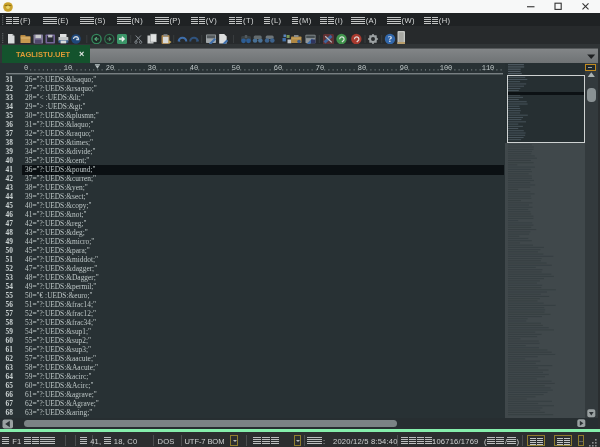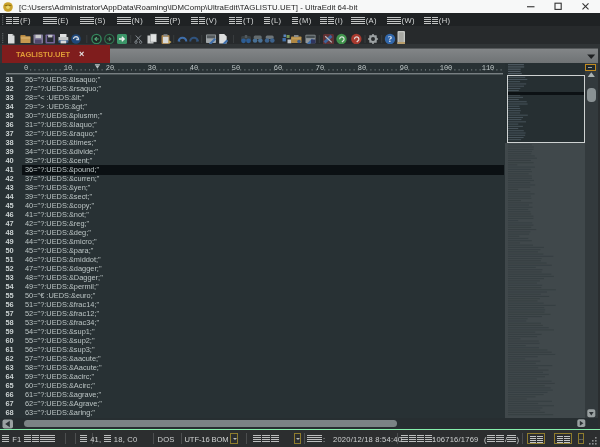--- a/index.html
+++ b/index.html
@@ -3,37 +3,37 @@
 *{margin:0;padding:0;box-sizing:border-box}
 html,body{width:600px;height:447px;overflow:hidden;background:#2a2e30;font-family:"Liberation Sans",sans-serif}
 .abs{position:absolute}
 #titlebar{position:absolute;left:0;top:0;width:600px;height:13px;background:#f7f8f8;color:#1c1c1c;font-size:7.8px}
 #titletxt{position:absolute;left:19px;top:2.6px;letter-spacing:0.05px}
 #menubar{position:absolute;left:0;top:13px;width:600px;height:13px;background:#1f2224;color:#d8dada;font-size:7.6px}
 #menubar span{letter-spacing:0.4px}
 #toolbar{position:absolute;left:0;top:26px;width:600px;height:18px;background:#272a2c}
 #tabrow{position:absolute;left:0;top:44px;width:600px;height:19px;background:#303436}
 #tabstrip{position:absolute;left:90px;top:4px;width:508px;height:15px;background:linear-gradient(#828587,#6f7375);border-top:1px solid #55585a}
-#tab{position:absolute;left:2px;top:1px;width:108px;height:18px;background:#7f1d1d;color:#e09c36;font-size:7.5px;font-weight:bold;letter-spacing:0px}
+#tab{position:absolute;left:2px;top:1px;width:88px;height:18px;background:#14532d;color:#e09c36;font-size:7.5px;font-weight:bold;letter-spacing:0px}
 #editor{position:absolute;left:0;top:63px;width:505px;height:355px;background:#283134}
-pre{font-family:Liberation Sans, sans-serif;font-size:7.4px;line-height:9px;position:absolute}
+pre{font-family:Liberation Serif, serif;font-size:7.4px;line-height:9px;position:absolute}
 #gutter{left:5.5px;top:74.5px;color:#ccd3d3;font-weight:bold}
 #code{left:25px;top:74.5px;color:#bdc6c6}
 #hiline{position:absolute;left:22px;top:164.8px;width:482px;height:10px;background:#0b1013}
 #minimap{position:absolute;left:505px;top:63px;width:80px;height:355px;background:#262f32}
 #mmlight{position:absolute;left:505px;top:142.5px;width:80px;height:275px;background:#40484b}
 #vpbox{position:absolute;left:506.5px;top:74.5px;width:78.5px;height:68px;border:1.2px solid #ced2d2}
 #vpline{position:absolute;left:508px;top:92.4px;width:76px;height:2.8px;background:#0c1114}
 #vsb{position:absolute;left:585px;top:63px;width:13px;height:355px;background:#333a3d}
 #hsb{position:absolute;left:0;top:417.5px;width:598px;height:11.5px;background:#272e31}
 #hthumb{position:absolute;left:24px;top:420.3px;width:373px;height:7px;background:#7b8385;border-radius:3.5px}
 #vthumb{position:absolute;left:587px;top:88px;width:8.5px;height:14px;background:#8a9294;border-radius:4px}
 #obox{position:absolute;left:584.5px;top:64.3px;width:11.5px;height:6.4px;border:1px solid #c18a1e;background:#20282b}
 #obox b{position:absolute;left:2.2px;top:1.6px;width:4.6px;height:1.4px;background:#98a0a2}
-#statusbar{position:absolute;left:0;top:429px;width:600px;height:18px;background:#2c2e2f;border-top:1px solid #86efac;color:#d0d2d2;font-size:7.6px}
+#statusbar{position:absolute;left:0;top:429px;width:600px;height:18px;background:#2c2e2f;border-top:3px solid #86efac;color:#d0d2d2;font-size:7.6px}
 .st{position:absolute;top:4.6px;white-space:pre;letter-spacing:0.2px}
 .st .c{width:7.3px}
 .wc .c{width:8.4px;margin-right:0.8px}
 .ssep{position:absolute;top:3px;width:1px;height:11px;background:#4c4e4f}
 .ybox{position:absolute;top:3.4px;height:10.4px;border:1px solid #8f7c2d;font-style:normal;font-size:7.4px;color:#d6d8d8;line-height:8.5px}
 .dn{position:absolute;left:1.6px;top:3.4px;width:0;height:0;border-left:2.2px solid transparent;border-right:2.2px solid transparent;border-top:2.8px solid #b9bbbb}
 .c{display:inline-block;width:6.6px;height:7px;margin:0 0.6px 0 0;vertical-align:-0.8px;
 background:repeating-linear-gradient(0deg,currentColor 0 1px,transparent 1px 2.1px);opacity:0.88}
 </style></head><body>
 <div id="editor"></div>
@@ -418,21 +418,20 @@
 <svg class="abs" style="left:576.5px;top:419.3px" width="9" height="9">
     <rect x="0.3" y="0.3" width="8" height="7.8" rx="1.8" fill="#9aa1a2"></rect>
     <path d="M2.8 1.7 v5 l3.6 -2.5 z" fill="#2b3134"></path>
   </svg>
 <div id="titlebar">
  <svg class="abs" style="left:3px;top:1.5px" width="10" height="10">
       <circle cx="5" cy="5" r="4.8" fill="#caa22b"></circle>
       <path d="M1 4 a4.8 3 0 0 1 8 0" fill="#8a6d14"></path>
       <circle cx="5" cy="5.2" r="1.8" fill="#e8d46a"></circle>
     </svg>
- <span id="titletxt">[C:\Users\Administrator\AppData\Roaming\IDMComp\UltraEdit\TAGLISTU.UET] - UltraEdit 64-bit</span>
  <svg class="abs" style="left:526px;top:0" width="70" height="13">
   <rect x="1" y="6.2" width="7.5" height="1.1" fill="#333"></rect>
   <rect x="29" y="3.2" width="6.2" height="6.2" fill="none" stroke="#333" stroke-width="1.1"></rect>
   <path d="M56.5 3.4 l6 6 M62.5 3.4 l-6 6" stroke="#333" stroke-width="1.1"></path>
  </svg>
 </div>
 <div id="menubar">
     <svg class="abs" style="left:1px;top:2px" width="4" height="10">
       <rect x="1" y="0.0" width="1.3" height="1.3" fill="#55595b"></rect>
       <rect x="1" y="2.2" width="1.3" height="1.3" fill="#55595b"></rect>
@@ -626,30 +625,30 @@
     <i class="ssep" style="left:75.1px"></i>
     <i class="ssep" style="left:91.6px"></i>
     <i class="ssep" style="left:153.4px"></i>
     <i class="ssep" style="left:180.9px"></i>
     <i class="ssep" style="left:246px"></i>
     <i class="ssep" style="left:303.7px"></i>
     <i class="ssep" style="left:397.3px"></i>
     <i class="ssep" style="left:521.5px"></i>
     <span class="st " style="left:80px"><i class="c"></i> 41, <i class="c"></i> 18, C0</span>
     <span class="st " style="left:157.5px">DOS</span>
-    <span class="st" style="left:184.5px;letter-spacing:-0.12px">UTF-16 BOM</span>
+    <span class="st" style="left:184.5px;letter-spacing:-0.12px">UTF-7 BOM</span>
     <i class="ybox" style="left:230px;width:8px">
       <b class="dn"></b>
     </i>
     <span class="st wc" style="left:252.6px"><i class="c"></i><i class="c"></i><i class="c"></i></span>
     <i class="ybox" style="left:293.7px;width:7px">
       <b class="dn"></b>
     </i>
     <span class="st " style="left:307.3px"><i class="c"></i><i class="c"></i>:</span>
-    <span class="st " style="left:333px">2020/12/18 8:54:40</span>
+    <span class="st " style="left:333px">2020/12/5 8:54:40</span>
     <span class="st " style="left:401px"><i class="c"></i><i class="c"></i><i class="c"></i><i class="c"></i>:</span>
     <span class="st " style="left:432px">106716/1769</span>
     <span class="st wc" style="left:484px">(<i class="c"></i><i class="c"></i>/<i class="c"></i>)</span>
     <i class="ybox" style="left:527px;width:18px">
       <span style="position:absolute;left:1.5px;top:1.2px"><i class="c"></i><i class="c"></i></span>
     </i>
     <i class="ybox" style="left:554px;width:18px">
       <span style="position:absolute;left:1.5px;top:1.2px"><i class="c"></i><i class="c"></i></span>
     </i>
     <i class="ybox" style="left:578px;width:6px;text-align:center">..</i>

